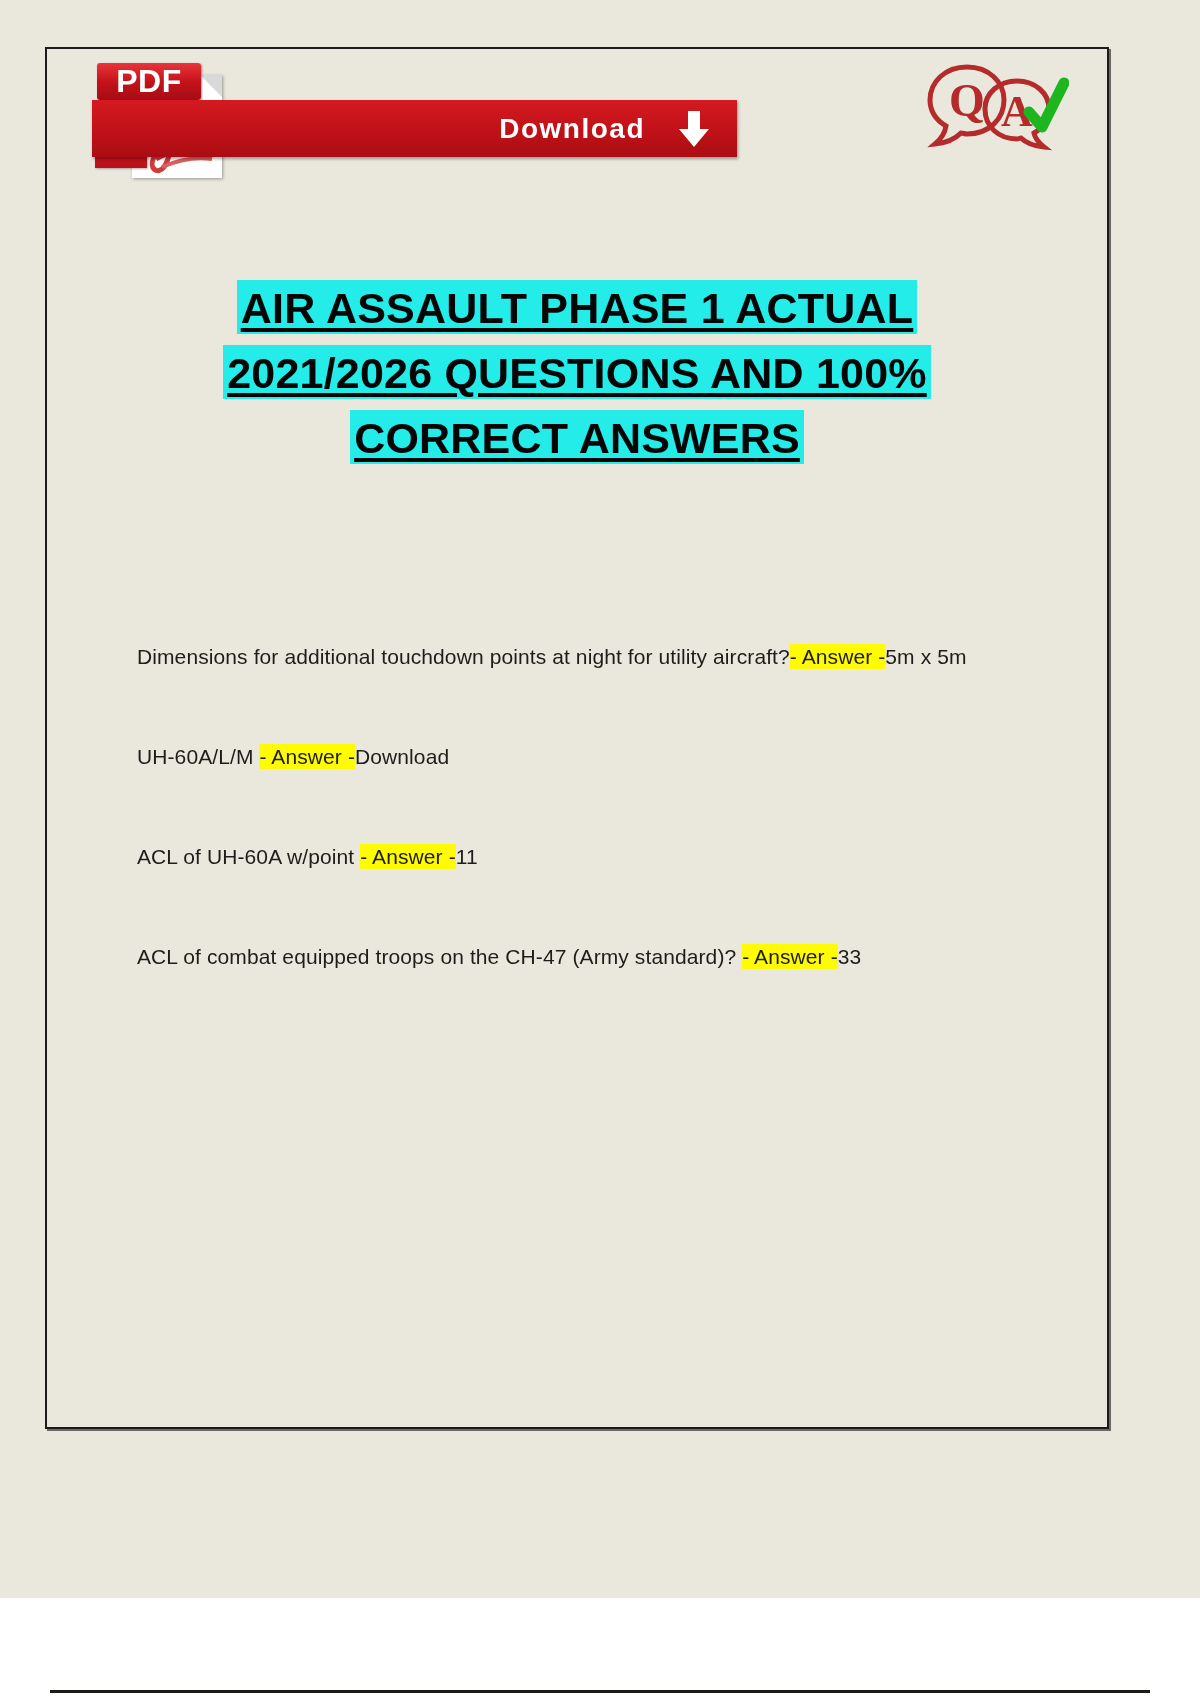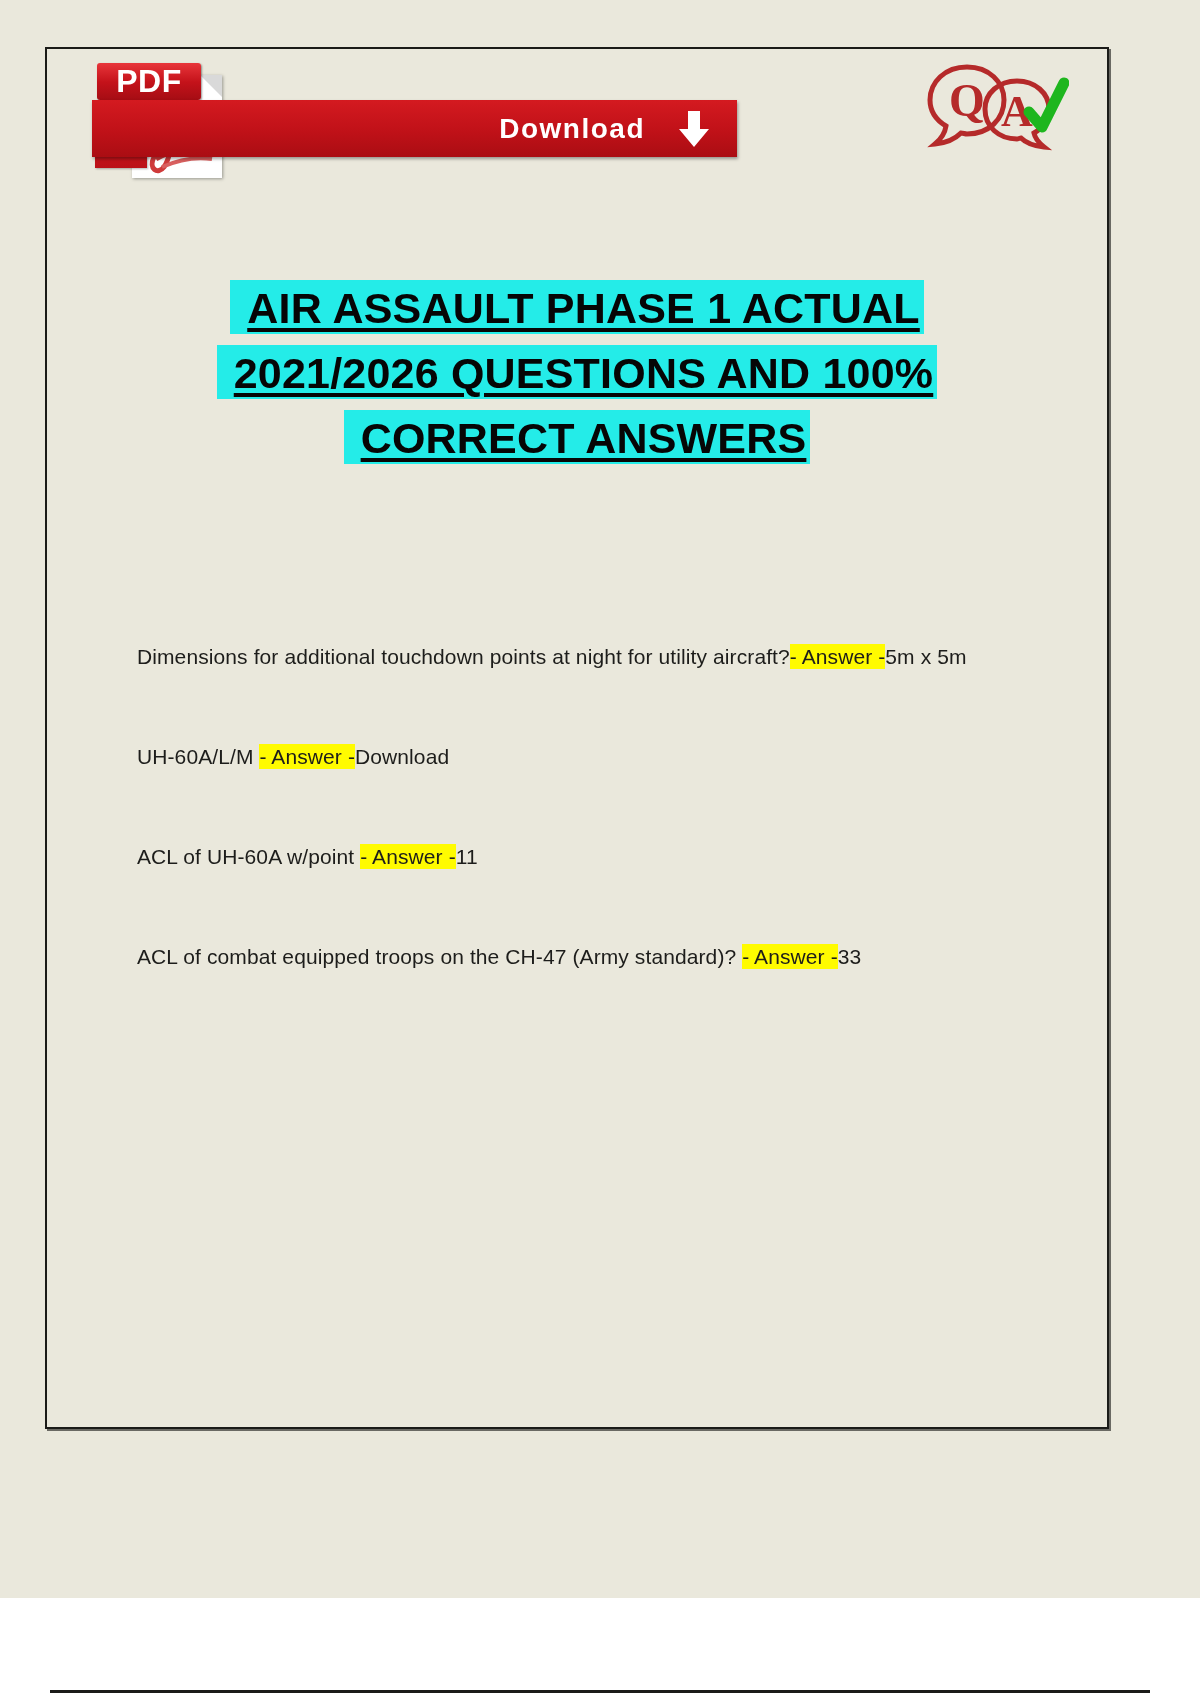--- a/index.html
+++ b/index.html
@@ -161,21 +161,21 @@
   .title-line:last-child { margin-bottom: 4px; }
   .title-text {
     display: inline;
     background: #24ece8;
     color: #060606;
     font-weight: bold;
     font-size: 43px;
     letter-spacing: 0.2px;
     text-decoration: underline;
     text-underline-offset: 5px;
-    padding: 4px 4px 2px 17px;
+    padding: 4px 4px 2px 4px;
     box-decoration-break: clone;
     -webkit-box-decoration-break: clone;
   }
 
   
   .qa-body {
     position: absolute;
     left: 90px;
     top: 570px;
     width: 890px;

